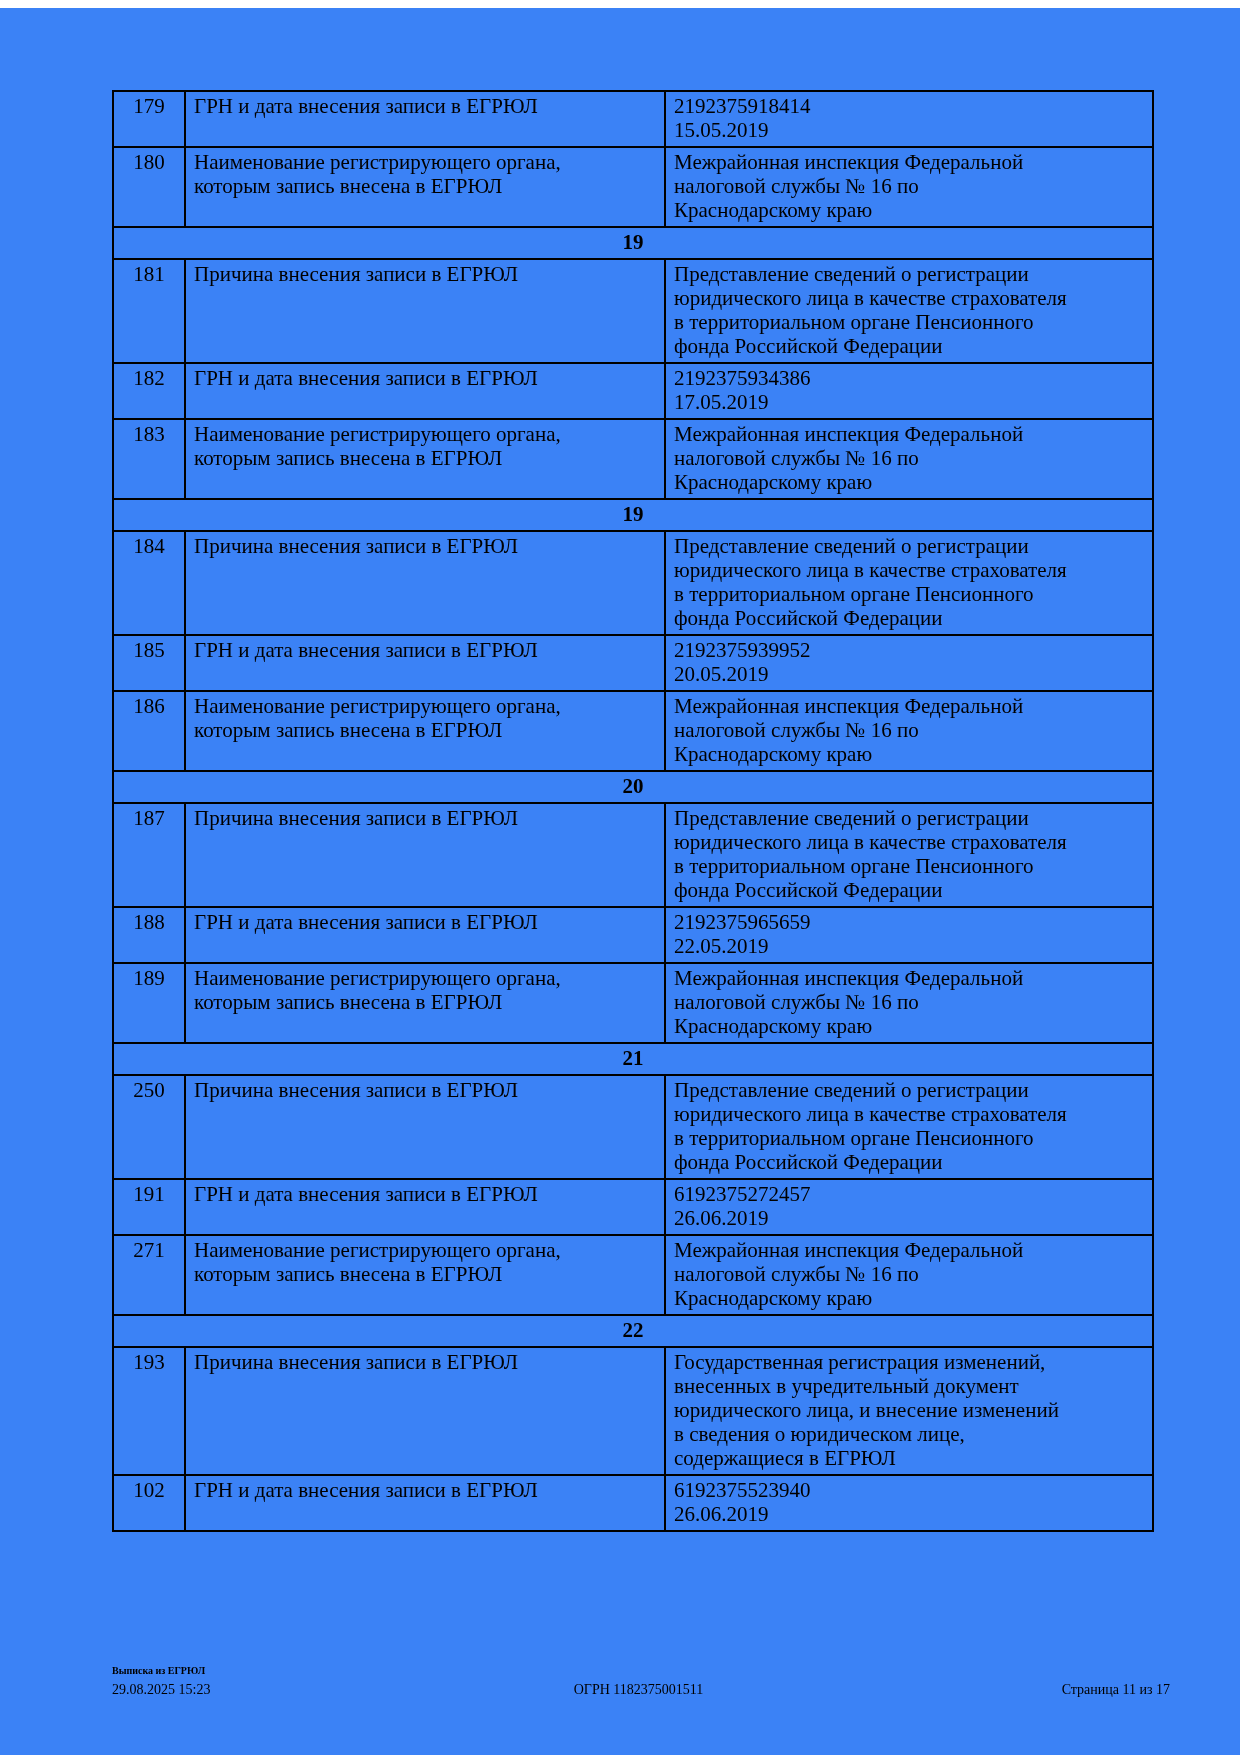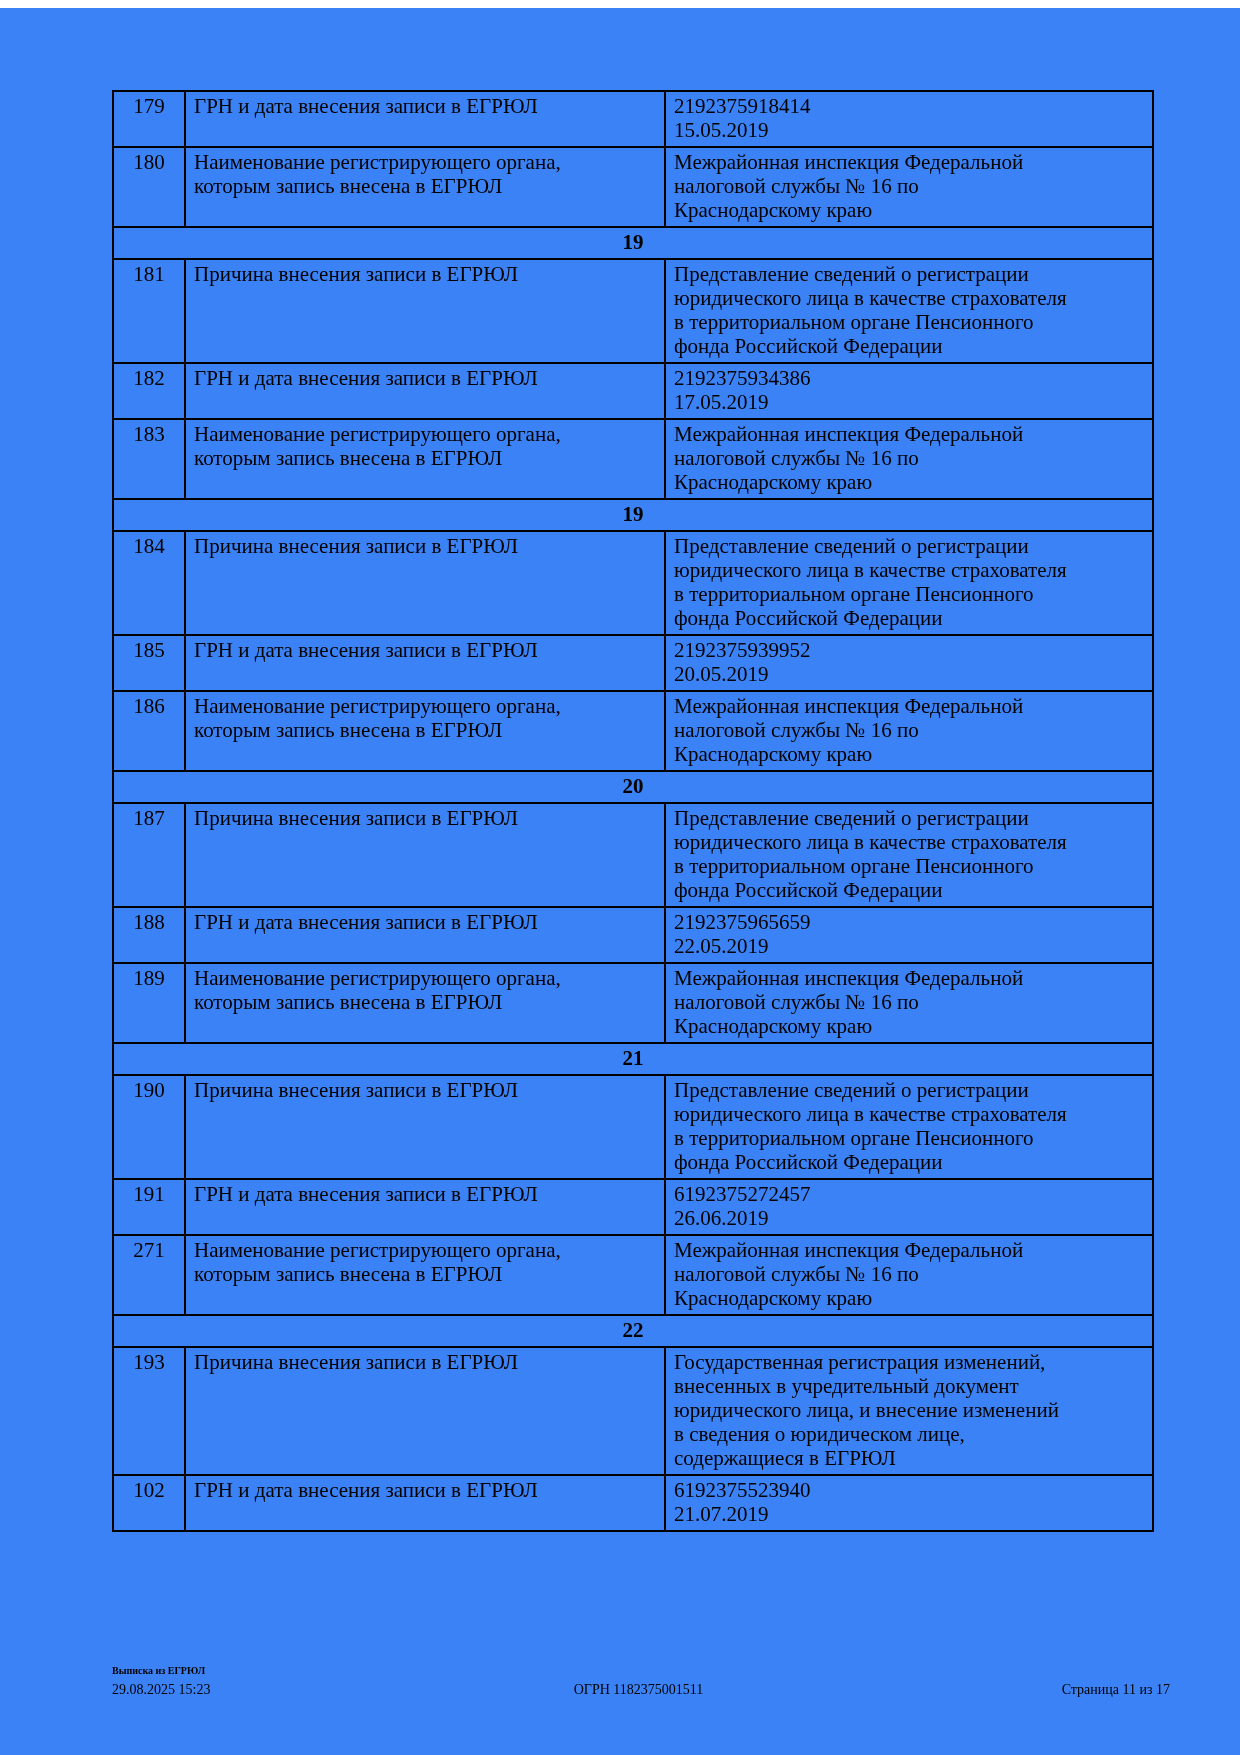--- a/index.html
+++ b/index.html
@@ -164,21 +164,21 @@
           <td class="label">Наименование регистрирующего органа,
 которым запись внесена в ЕГРЮЛ</td>
           <td class="value">Межрайонная инспекция Федеральной
 налоговой службы № 16 по
 Краснодарскому краю</td>
         </tr>
         <tr>
           <td colspan="3" class="section">21</td>
         </tr>
         <tr>
-          <td class="num">190</td>
+          <td class="num">250</td>
           <td class="label">Причина внесения записи в ЕГРЮЛ</td>
           <td class="value">Представление сведений о регистрации
 юридического лица в качестве страхователя
 в территориальном органе Пенсионного
 фонда Российской Федерации</td>
         </tr>
         <tr>
           <td class="num">191</td>
           <td class="label">ГРН и дата внесения записи в ЕГРЮЛ</td>
           <td class="value">6192375272457
@@ -201,21 +201,21 @@
           <td class="value">Государственная регистрация изменений,
 внесенных в учредительный документ
 юридического лица, и внесение изменений
 в сведения о юридическом лице,
 содержащиеся в ЕГРЮЛ</td>
         </tr>
         <tr>
           <td class="num">102</td>
           <td class="label">ГРН и дата внесения записи в ЕГРЮЛ</td>
           <td class="value">6192375523940
-21.07.2019</td>
+26.06.2019</td>
         </tr>
       </tbody>
   </table>
 
   <div class="footer">
     <div class="footer-row1">
       <span class="footer-title">Выписка из ЕГРЮЛ</span>
     </div>
     <div class="footer-row2">
       <span class="footer-left">29.08.2025 15:23</span>

